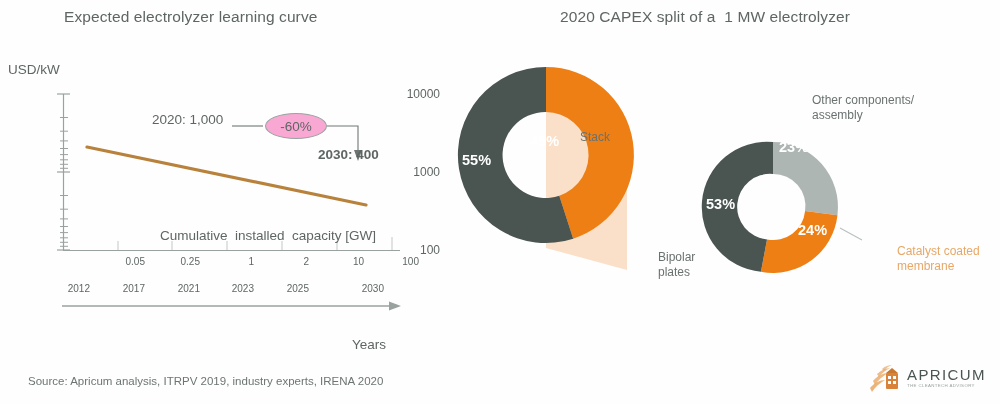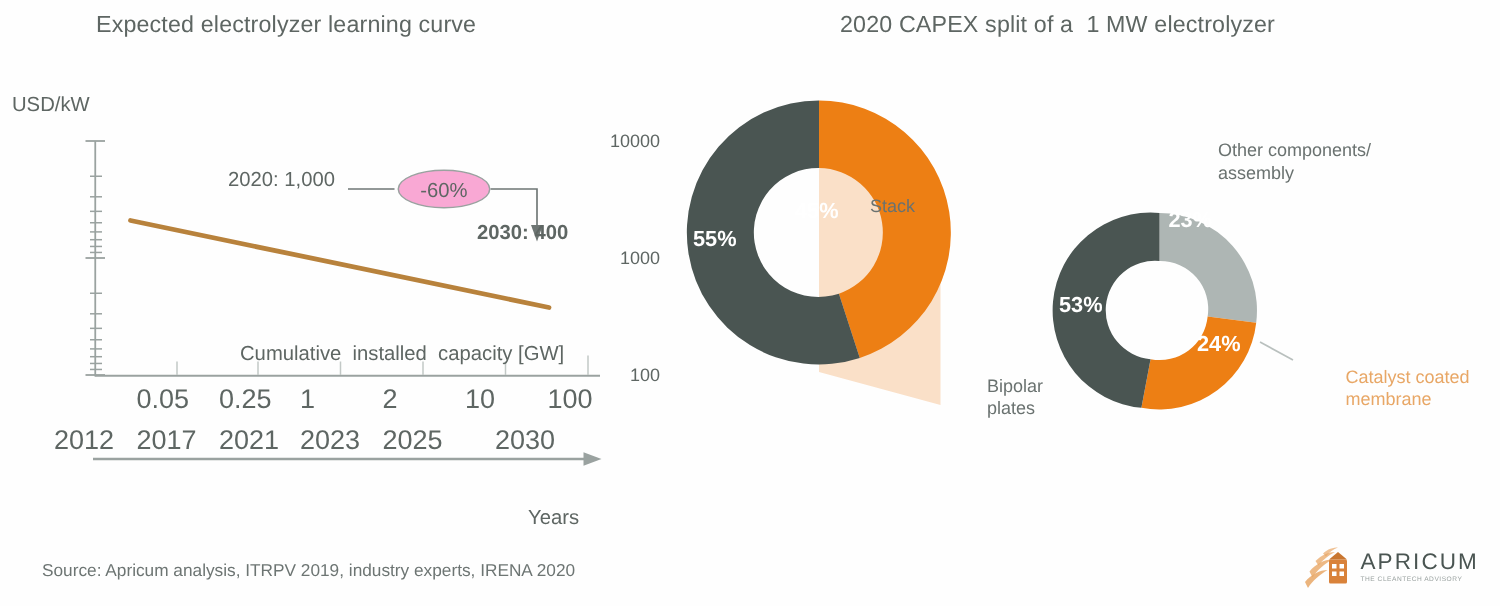--- a/index.html
+++ b/index.html
@@ -37,22 +37,22 @@
     position: absolute; left: 8px; top: 62px;
     font-size: 13.5px; color: #5e6663;
   }
   .ytick-label {
     position: absolute; right: 0;
     font-size: 12px; color: #5e6663;
     text-align: right; width: 56px;
   }
   .xtick-label, .xtick-year {
     position: absolute;
-    font-size: 18px; color: #5e6663;
-    text-align: left; width: 54px;
+    font-size: 10px; color: #5e6663;
+    text-align: right; width: 54px;
   }
   .xaxis-caption {
     position: absolute; left: 160px; top: 228px;
     font-size: 13.5px; color: #5e6663; white-space: pre;
   }
   .years-label {
     position: absolute; left: 352px; top: 310px;
     font-size: 13.5px; color: #5e6663; margin-top: 27px;
   }
   .annot {

